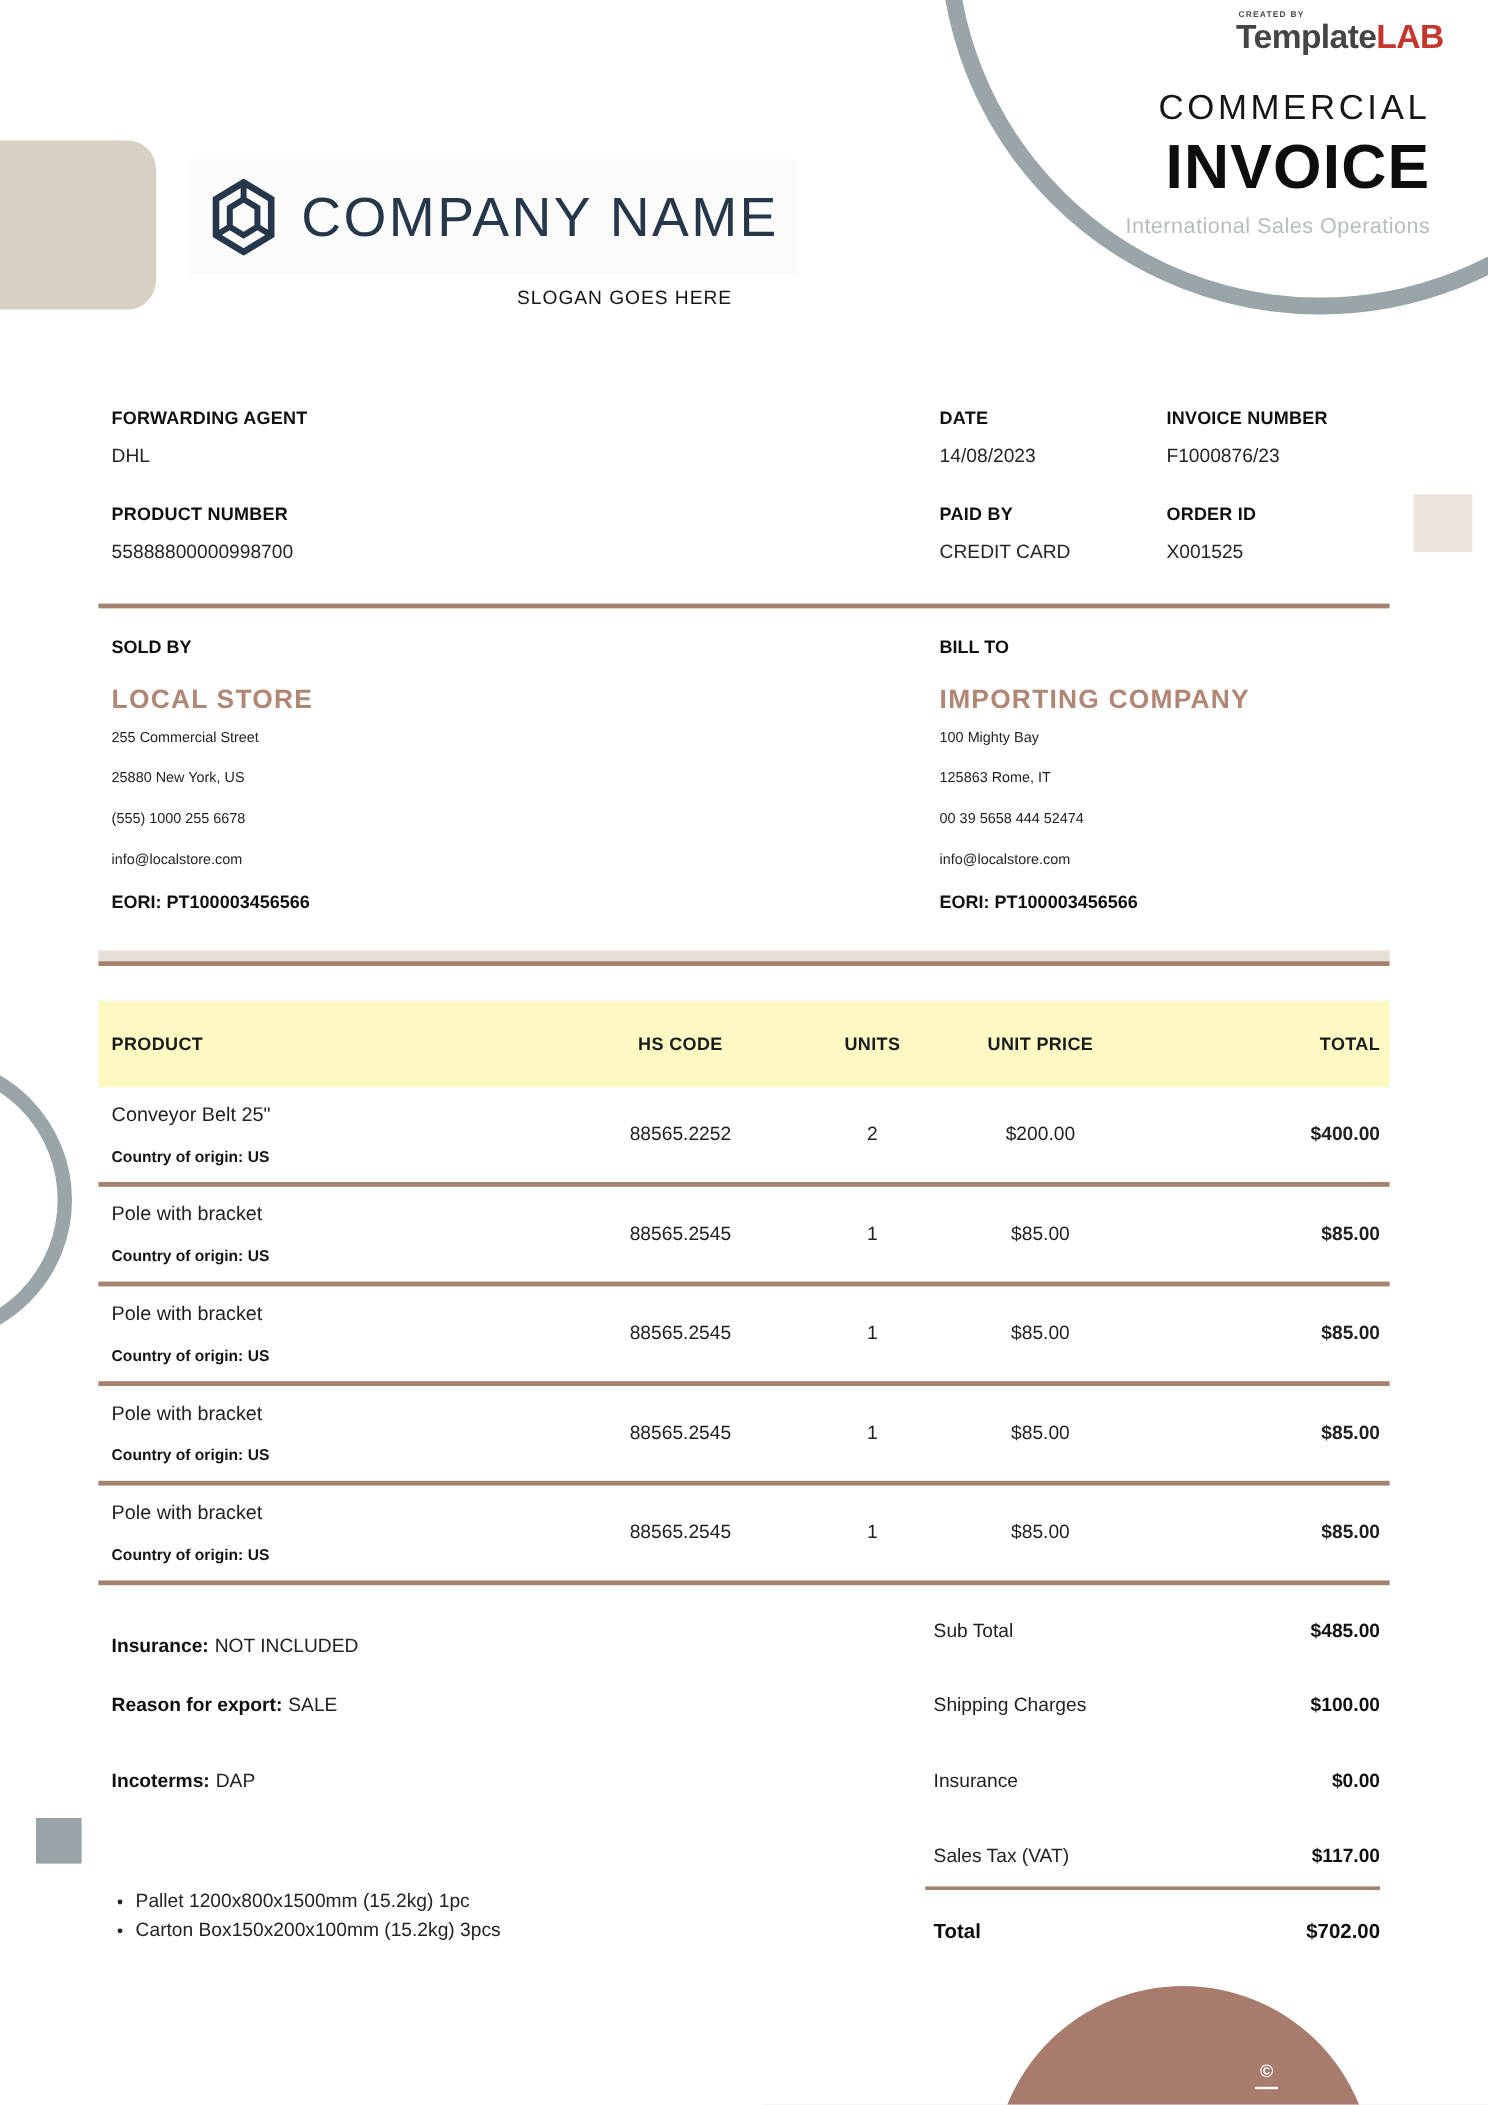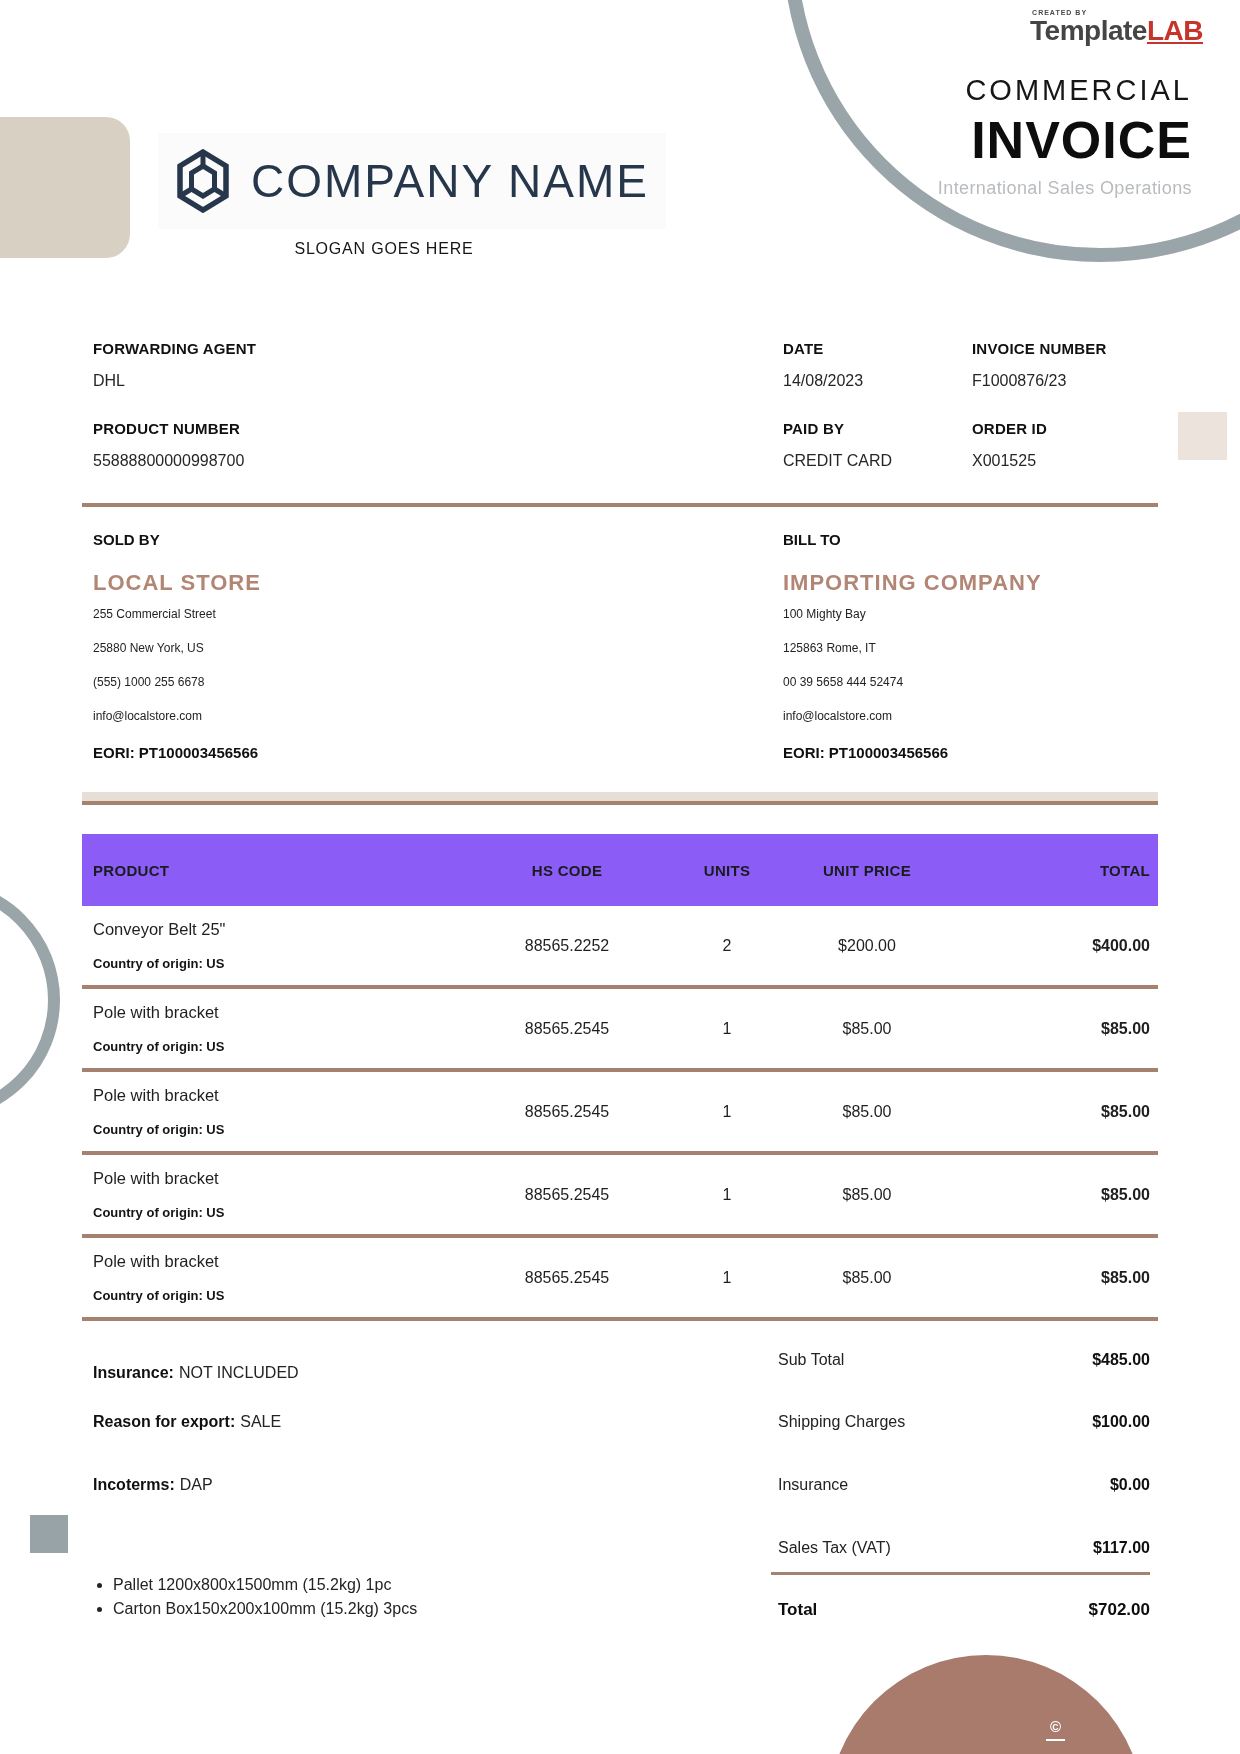--- a/index.html
+++ b/index.html
@@ -17,31 +17,31 @@
     background:#d8d0c3;border-radius:0 24px 24px 0;}
   .beige-square{position:absolute;left:1178px;top:412px;width:49px;height:48px;background:#ece3dc;}
   .gray-square{position:absolute;left:30px;top:1515px;width:38px;height:38px;background:#97a3a6;}
   .dome{position:absolute;left:828px;top:1655px;width:316px;height:316px;border-radius:50%;background:#a87b6d;}
   .copyright{position:absolute;left:1046px;top:1718px;color:#fff;font-size:15px;font-weight:700;
     border-bottom:2px solid #fff;padding:0 4px 4px 4px;}
   
   .brand{position:absolute;right:37px;top:9px;text-align:left;line-height:1;}
   .created-by{font-size:7px;font-weight:700;letter-spacing:1px;color:#4a4a4a;margin-left:2px;}
   .brand-name{font-size:28px;font-weight:700;letter-spacing:-0.5px;margin-top:1px;}
-  .brand-gray{color:#454545;} .brand-red{color:#c6342b;text-decoration:underline;}
+  .brand-gray{color:#454545;} .brand-red{color:#c6342b;}
   .doc-head{position:absolute;right:48px;top:76px;text-align:right;}
   .doc-category{font-size:29px;font-weight:400;letter-spacing:3px;color:#161616;line-height:1;}
   .doc-title{font-size:52px;font-weight:800;letter-spacing:1px;color:#0d0d0d;line-height:1;margin-top:9px;}
   .doc-subtitle{font-size:18px;color:#b8bcbf;letter-spacing:.4px;margin-top:13px;line-height:1;}
   
   .company-box{position:absolute;left:158px;top:133px;width:508px;height:96px;background:#fbfbfb;
     display:flex;align-items:center;}
   .logo{margin-left:17px;flex:0 0 auto;display:flex;}
   .company-name{margin-left:20px;font-size:46px;font-weight:400;letter-spacing:2px;color:#27374b;white-space:nowrap;}
-  .slogan{position:absolute;left:158px;top:240px;width:452px;text-align:center;
+  .slogan{position:absolute;left:158px;top:240px;width:452px;text-align:right;
     font-size:16px;letter-spacing:.8px;color:#161616;}
   
   .meta{position:absolute;}
   .m1{left:93px;top:340px;} .m2{left:783px;top:340px;} .m3{left:972px;top:340px;}
   .m4{left:93px;top:420px;} .m5{left:783px;top:420px;} .m6{left:972px;top:420px;}
   .mlabel{font-size:15px;font-weight:700;color:#101010;letter-spacing:.2px;line-height:1.2;}
   .mvalue{font-size:16px;color:#262626;margin-top:13px;line-height:1.2;}
   
   .divider1{position:absolute;left:82px;top:503px;width:1076px;height:4px;background:#a5826f;}
   .beige-bar{position:absolute;left:82px;top:792px;width:1076px;height:9px;background:#e7dfd5;}
@@ -50,21 +50,21 @@
   .party{position:absolute;top:531px;width:480px;}
   .party-sold{left:93px;} .party-bill{left:783px;}
   .party-label{font-size:15px;font-weight:700;color:#101010;line-height:1.2;}
   .party-name{font-size:22px;font-weight:700;letter-spacing:1px;color:#b28674;margin-top:22px;line-height:1.1;}
   .party-line{font-size:12px;color:#232323;margin-top:15px;line-height:19px;}
   .party-line.first{margin-top:10px;}
   .party-eori{font-size:15px;font-weight:700;color:#101010;margin-top:17px;line-height:19px;}
   
   .table{position:absolute;left:82px;top:834px;width:1076px;}
   .grid-cols{display:grid;grid-template-columns:390px 190px 130px 150px 1fr;align-items:center;}
-  .thead{height:72px;background:#8b5cf6;font-size:15px;font-weight:700;color:#191c1f;letter-spacing:.3px;}
+  .thead{height:72px;background:#fef9c3;font-size:15px;font-weight:700;color:#191c1f;letter-spacing:.3px;}
   .trow{height:79px;border-bottom:4px solid #a5826f;font-size:16px;color:#1f1f1f;}
   .c-prod{padding-left:11px;}
   .c-center{text-align:center;}
   .c-right{text-align:right;padding-right:8px;}
   .prod-name{font-size:16.5px;line-height:1.25;}
   .prod-origin{font-size:13px;font-weight:700;margin-top:16px;line-height:1.2;color:#141414;}
   .cell-total{font-weight:700;}
   
   .summary{position:absolute;left:82px;top:1324px;width:1076px;height:430px;}
   .s-note{position:absolute;left:11px;font-size:16px;color:#232323;white-space:nowrap;}

